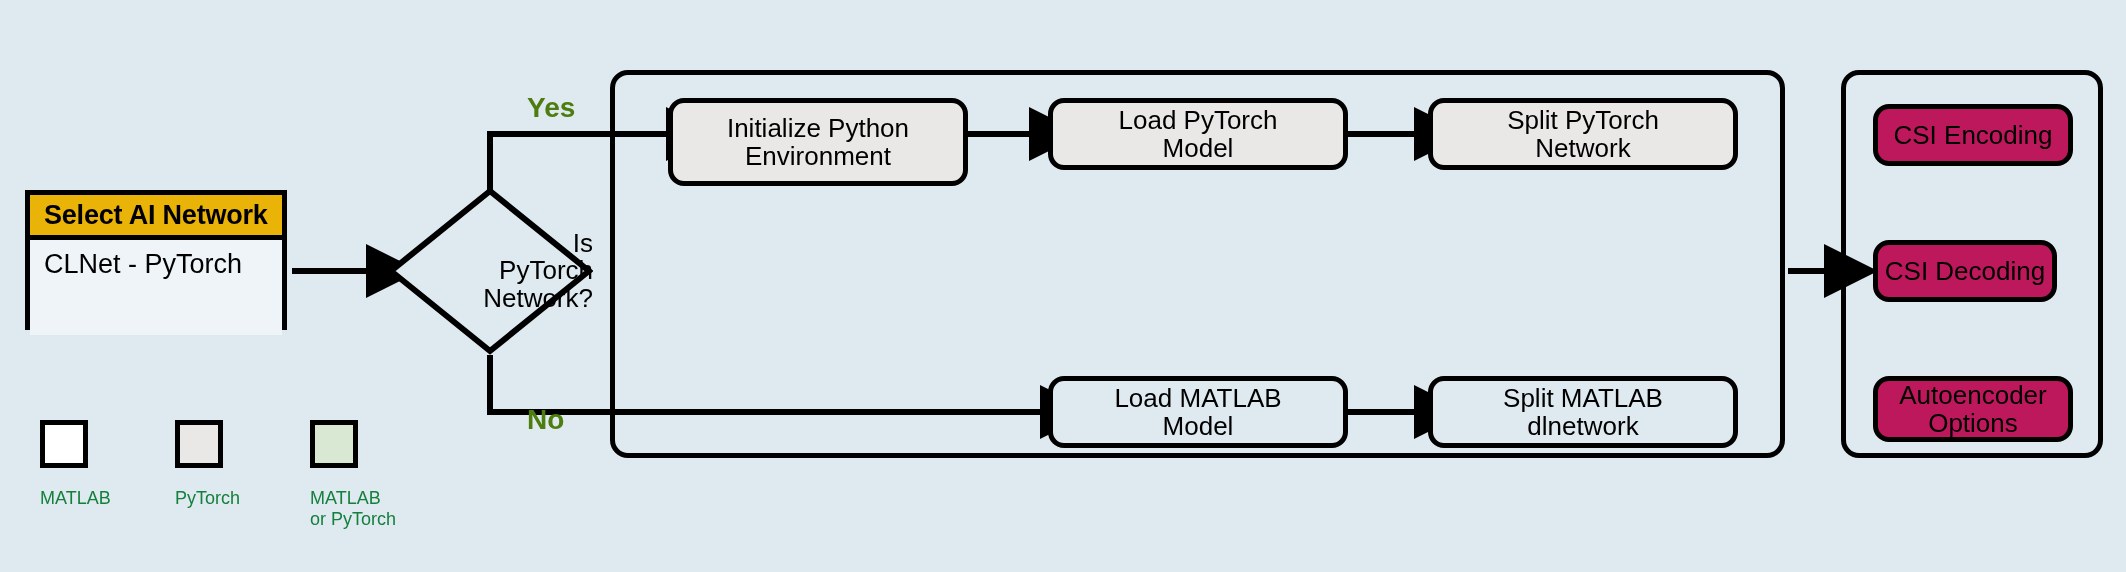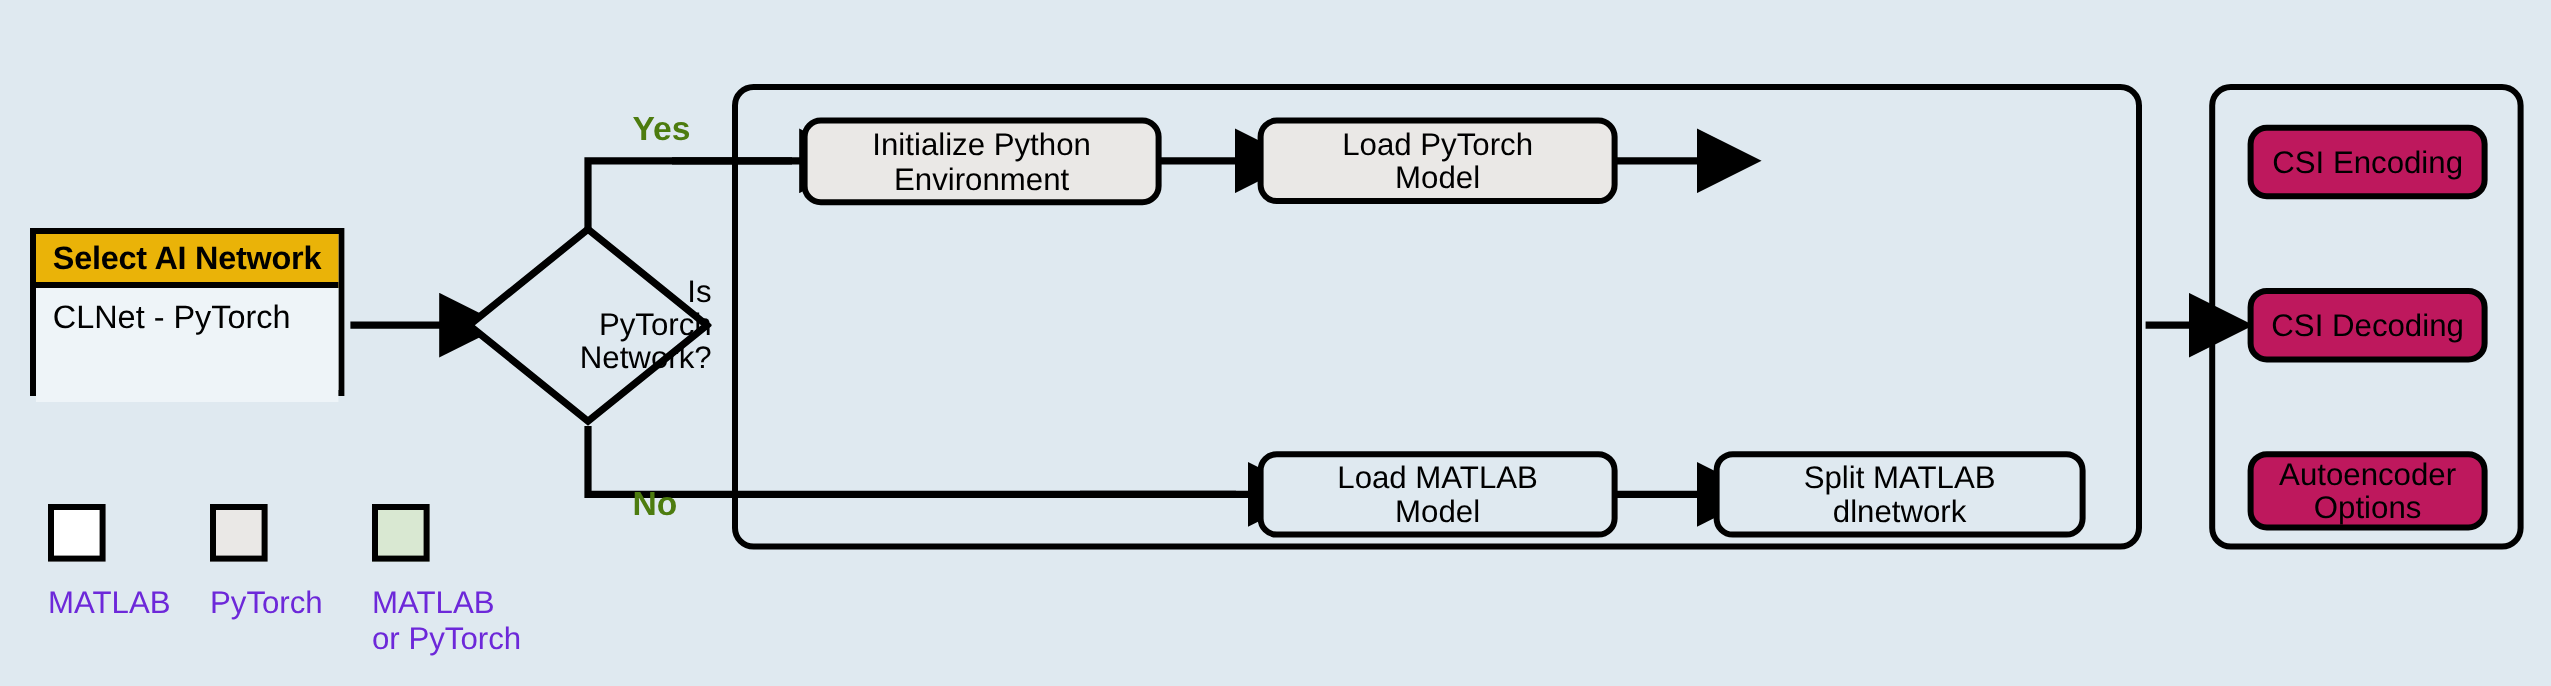--- a/index.html
+++ b/index.html
@@ -72,21 +72,21 @@
     position:absolute;font-weight:bold;font-size:28px;color:#4d7c0f;
   }
 
   
   #legend{position:absolute;left:40px;top:420px;width:420px;height:140px;}
   .legend-item{position:absolute;top:0;}
   .legend-swatch{
     width:48px;height:48px;box-sizing:border-box;border:5px solid #000;
   }
   .legend-cap{
-    margin-top:20px;font-size:26px;line-height:1.15;color:#6d28d9;white-space:pre-line;
+    margin-top:20px;font-size:18px;line-height:1.15;color:#15803d;white-space:pre-line;
   }
 
   .box-label{font-size:26px;}
 </style>
 </head>
 <body>
 
 <div id="stage">
 
   <svg id="wires" viewBox="0 0 2126 572" width="2126" height="572">
@@ -130,44 +130,48 @@
       <span>PyTorch</span>
       <span>Network?</span>
     </div>
   </div>
 
   <div class="branch-label" style="left:527px;top:92px;">Yes</div>
   <div class="branch-label" style="left:527px;top:404px;">No</div>
 
   <div id="branch-container"></div>
 
-  <div class="node rounded fill-pytorch box-label" style="left:668px;top:98px;width:300px;height:73px;">
+  <div class="node rounded fill-pytorch box-label" style="left:668px;top:98px;width:300px;height:88px;">
     <span style="white-space:pre-line;">Initialize Python
 Environment</span>
   </div>
   <div class="node rounded fill-pytorch box-label" style="left:1048px;top:98px;width:300px;height:72px;">
     <span style="white-space:pre-line;">Load PyTorch
 Model</span>
+  </div>
+  <div class="node rounded fill-pytorch box-label" style="left:1428px;top:98px;width:310px;height:72px;">
+    <span style="white-space:pre-line;">Split PyTorch
+Network</span>
   </div>
 
   <div class="node rounded fill-matlab box-label" style="left:1048px;top:376px;width:300px;height:72px;">
     <span style="white-space:pre-line;">Load MATLAB
 Model</span>
   </div>
   <div class="node rounded fill-matlab box-label" style="left:1428px;top:376px;width:310px;height:72px;">
     <span style="white-space:pre-line;">Split MATLAB
 dlnetwork</span>
   </div>
 
   <div id="right-panel"></div>
 
   <div class="node rounded fill-either box-label" style="left:1873px;top:104px;width:200px;height:62px;">
     <span style="white-space:pre-line;">CSI Encoding</span>
   </div>
-  <div class="node rounded fill-either box-label" style="left:1873px;top:240px;width:200px;height:62px;">
+  <div class="node rounded fill-either box-label" style="left:1873px;top:240px;width:184px;height:62px;">
     <span style="white-space:pre-line;">CSI Decoding</span>
   </div>
   <div class="node rounded fill-either box-label" style="left:1873px;top:376px;width:200px;height:66px;">
     <span style="white-space:pre-line;">Autoencoder
 Options</span>
   </div>
 
   <div id="legend">
     <div class="legend-item" style="left:0px;">
       <div class="legend-swatch" style="background:#ffffff;"></div>

